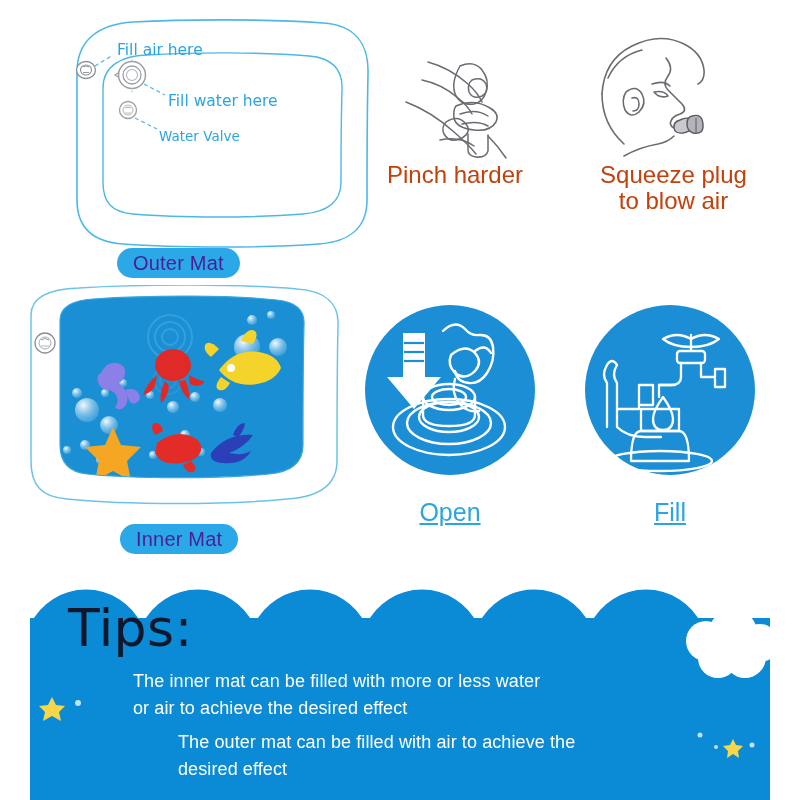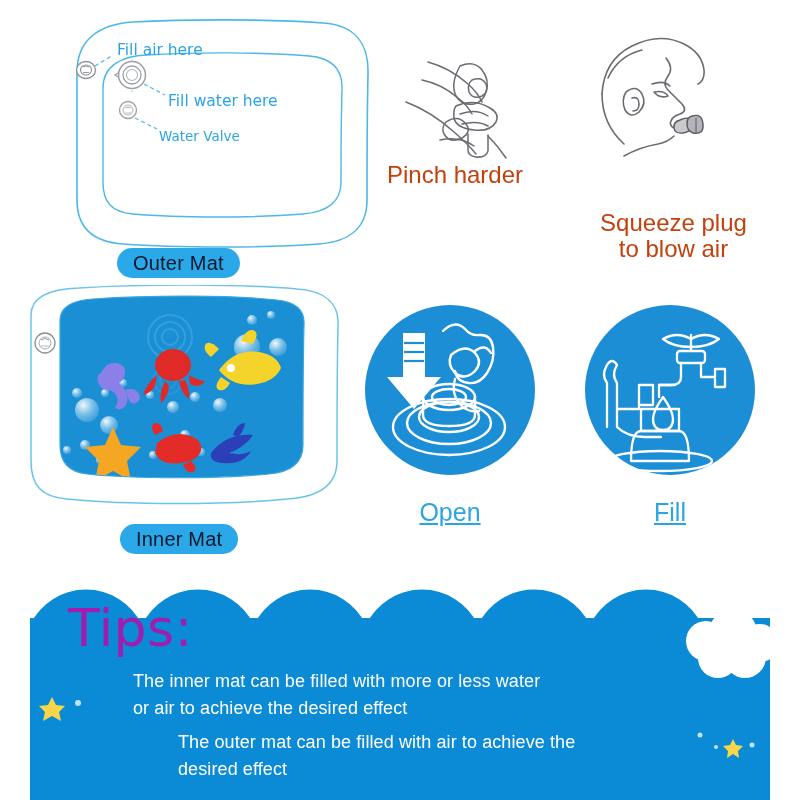--- a/index.html
+++ b/index.html
@@ -8,47 +8,47 @@
 
   .abs{position:absolute;}
 
   
   #outer-mat-panel{left:0;top:0;width:360px;height:290px;margin-left:37px;}
   #inner-mat-panel{left:5px;top:285px;width:355px;height:275px;}
 
   .mat-svg{display:block;}
 
   .pill{
-    position:absolute;background:#2aa8e8;color:#0f172a;border-radius:999px;
+    position:absolute;background:#2aa8e8;color:#4c1d95;border-radius:999px;
     font-size:20px;line-height:30px;height:30px;padding:0 16px;
     text-align:center;white-space:nowrap;letter-spacing:.2px;
   }
   #outer-mat-pill{left:117px;top:248px;}
   #inner-mat-pill{left:120px;top:524px;}
 
   
   .cap-blue{color:#c2410c;font-size:24px;line-height:1.08;white-space:pre-line;}
   #pinch-caption{left:355px;top:162px;width:200px;text-align:center;}
-  #squeeze-caption{left:566px;top:162px;width:215px;text-align:center;margin-top:48px;}
+  #squeeze-caption{left:566px;top:162px;width:215px;text-align:center;}
 
   
   .circle-badge{
     position:absolute;width:170px;height:170px;border-radius:50%;
     background:#1b8ed6;
   }
   #open-badge{left:365px;top:305px;}
   #fill-badge{left:585px;top:305px;}
   .badge-caption{position:absolute;width:170px;text-align:center;
     color:#2ba4e3;font-size:25px;text-decoration:underline;}
   #open-caption{left:365px;top:498px;}
   #fill-caption{left:585px;top:498px;}
 
   
   #tips-banner{left:0;top:563px;width:800px;height:237px;}
-  #tips-title{position:absolute;left:68px;top:598px;color:#a21caf;
+  #tips-title{position:absolute;left:68px;top:598px;color:#0f172a;
     font-size:52px;font-weight:400;letter-spacing:.5px;
     font-family:"DejaVu Sans",sans-serif;}
   .tip-line{position:absolute;color:#fff;font-size:18px;line-height:27px;
     white-space:pre-line;letter-spacing:.1px;}
   #tip-1{left:133px;top:668px;width:600px;}
   #tip-2{left:133px;top:729px;width:600px;margin-left:45px;}
 </style>
 </head>
 <body>
 

